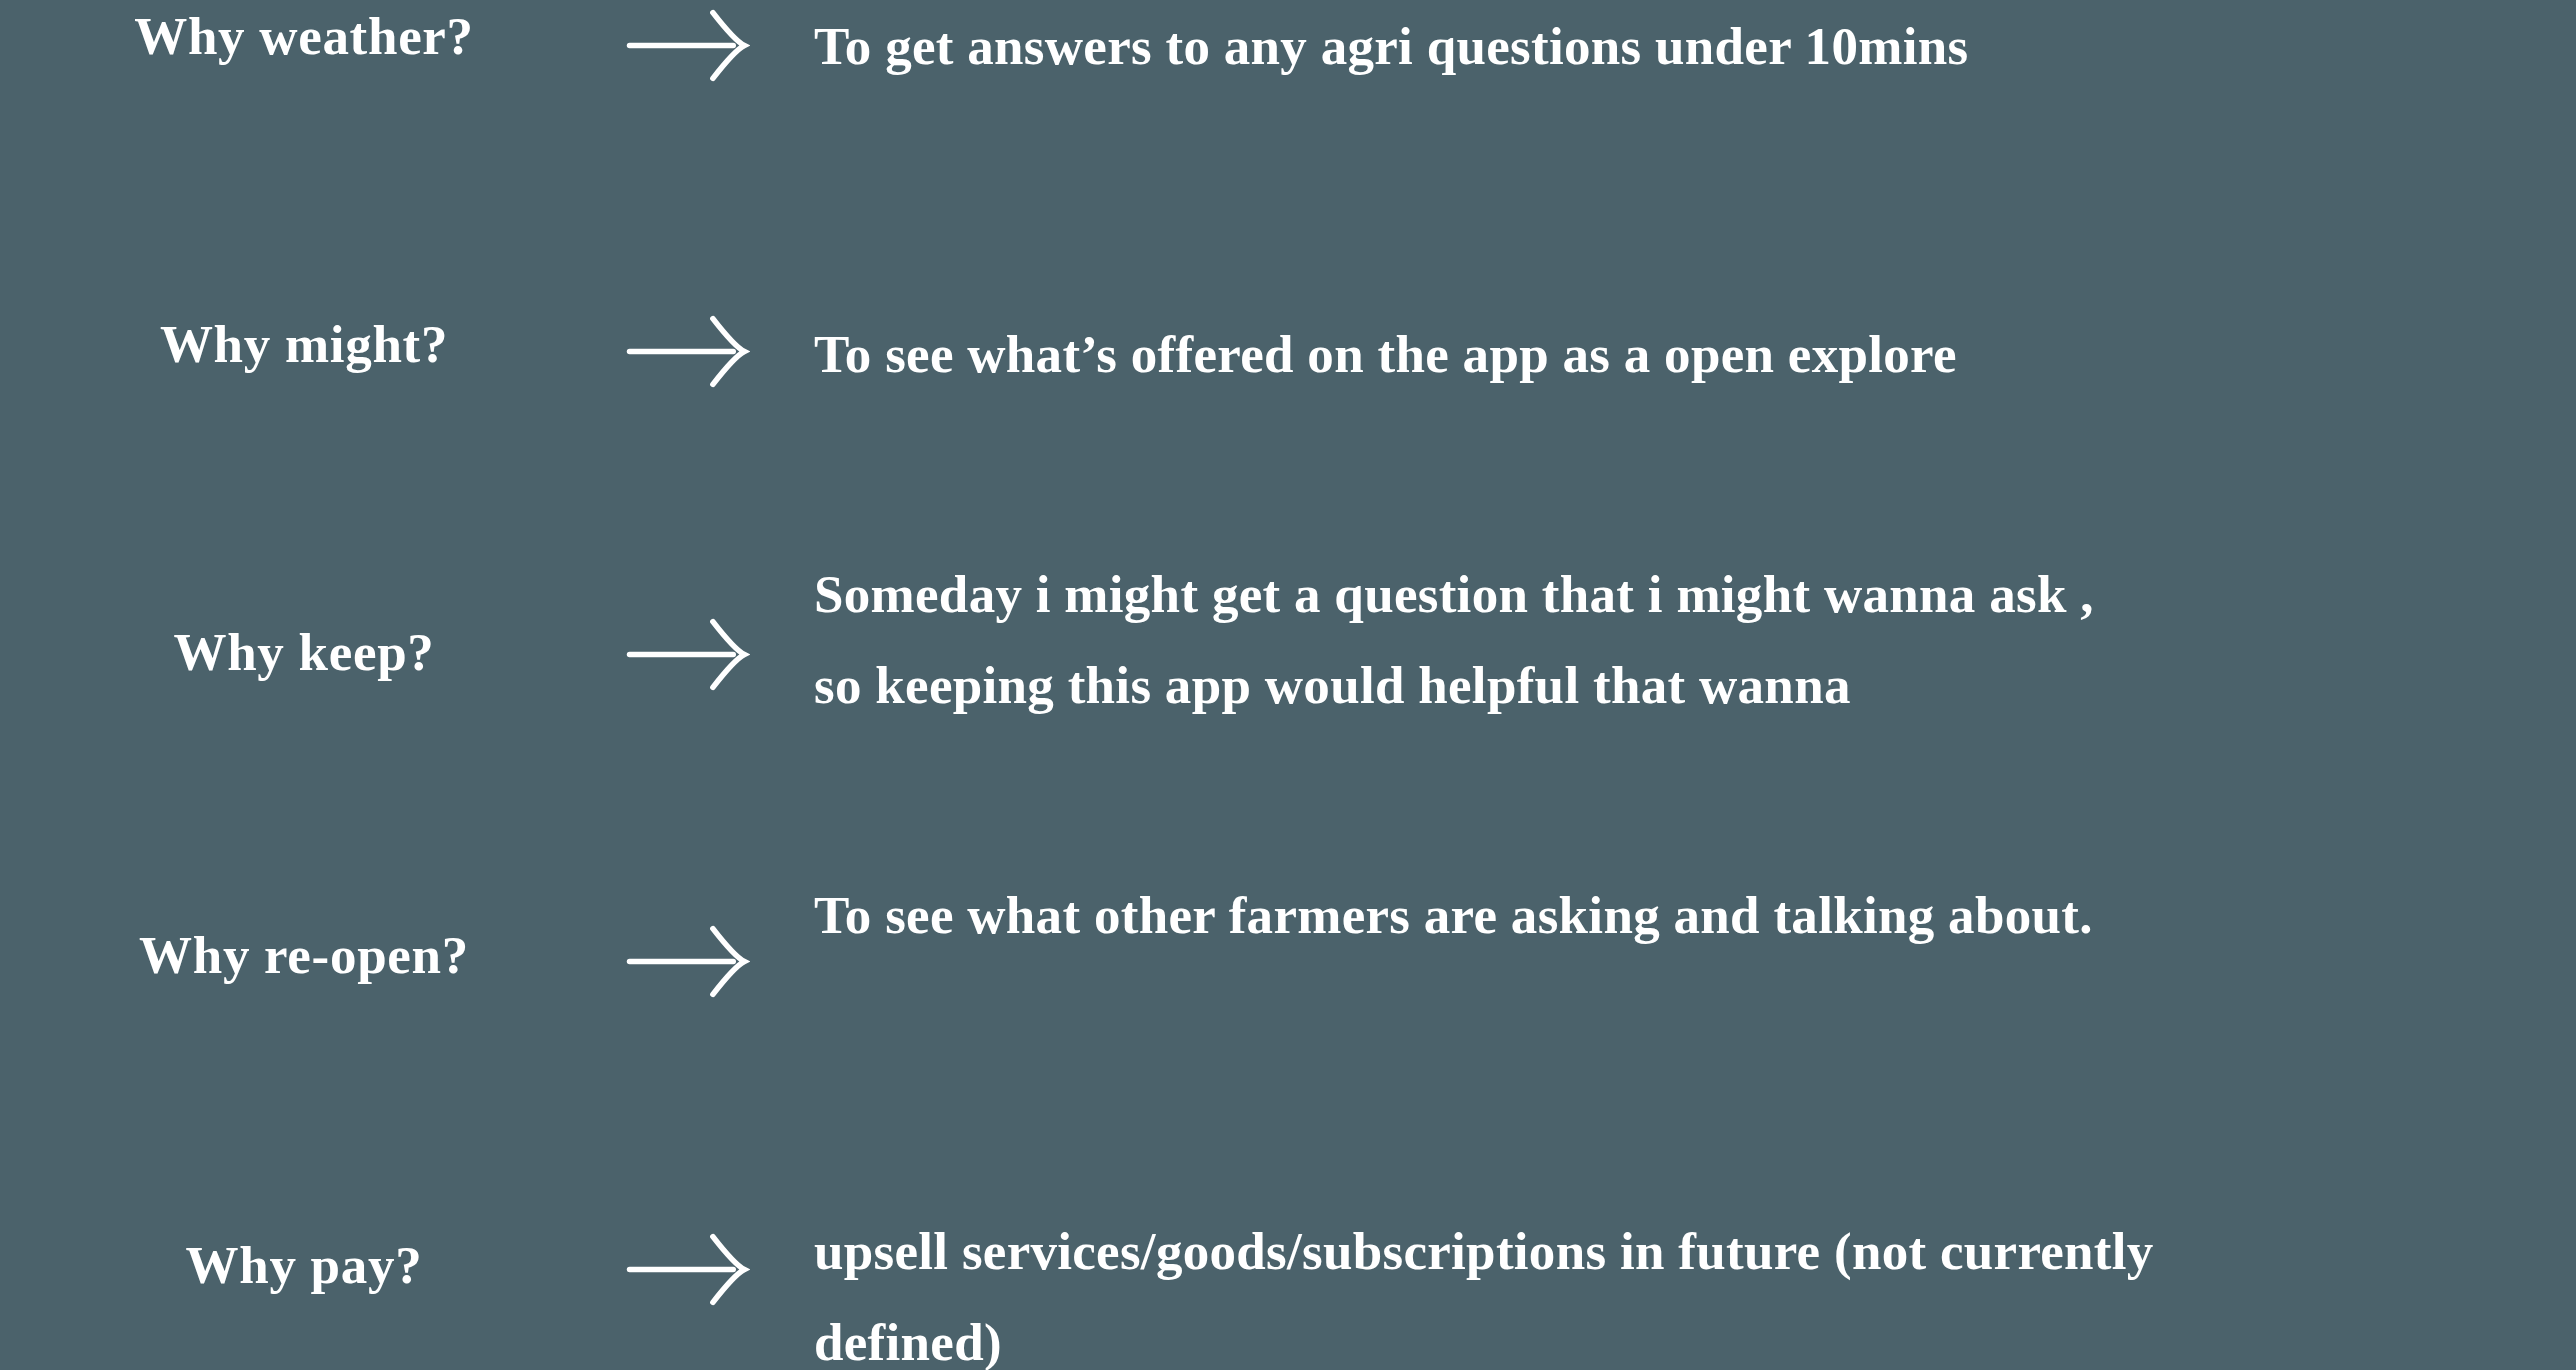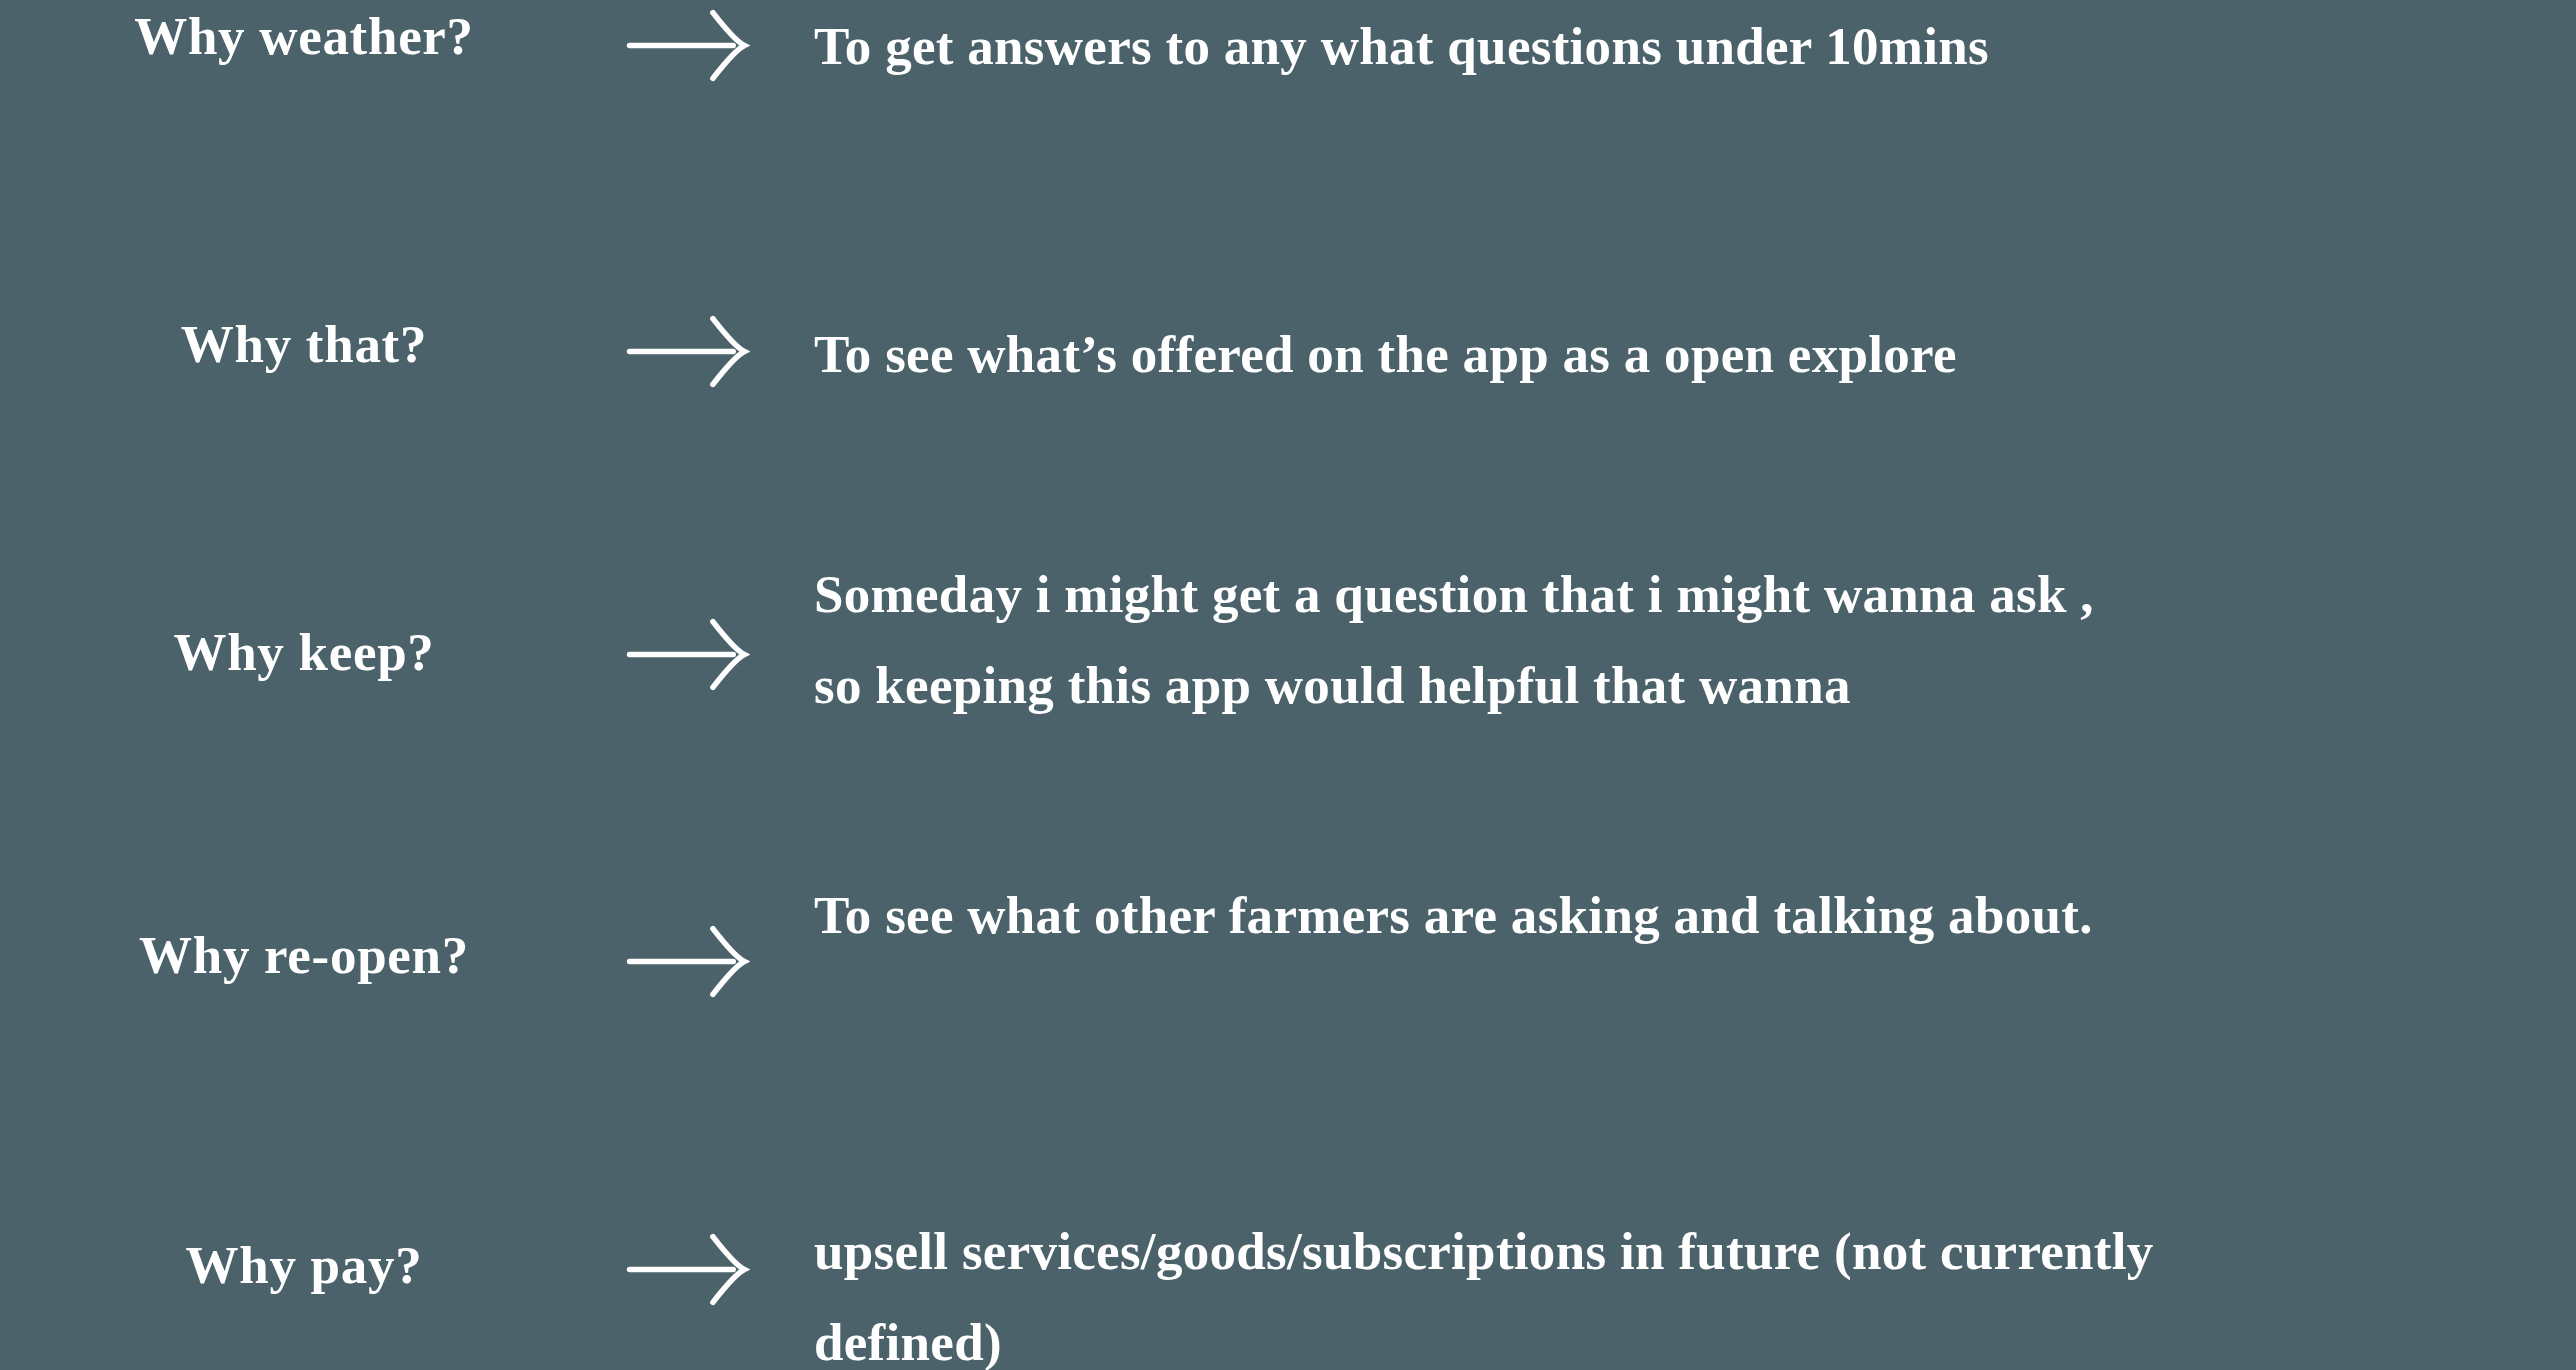--- a/index.html
+++ b/index.html
@@ -53,24 +53,24 @@
 <body style="background: rgb(75, 98, 107); color: rgb(255, 255, 255);">
 
 <div class="question" id="q1">Why weather?</div>
 <div class="arrow" id="ar1">
   <svg viewBox="0 0 180 110" fill="none" stroke="#ffffff" stroke-width="8" stroke-linecap="round">
     <line x1="8" y1="55" x2="156" y2="55"></line>
     <path d="M 127 8 Q 158 48 172 55 Q 158 62 127 102"></path>
   </svg>
 </div>
 <div class="answer" id="ans1">
-  <span class="line">To get answers to any what questions under 10mins</span>
+  <span class="line">To get answers to any agri questions under 10mins</span>
 </div>
 
-<div class="question" id="q2">Why that?</div>
+<div class="question" id="q2">Why might?</div>
 <div class="arrow" id="ar2">
   <svg viewBox="0 0 180 110" fill="none" stroke="#ffffff" stroke-width="8" stroke-linecap="round">
     <line x1="8" y1="55" x2="156" y2="55"></line>
     <path d="M 127 8 Q 158 48 172 55 Q 158 62 127 102"></path>
   </svg>
 </div>
 <div class="answer" id="ans2">
   <span class="line">To see what’s offered on the app as a open explore</span>
 </div>
 

